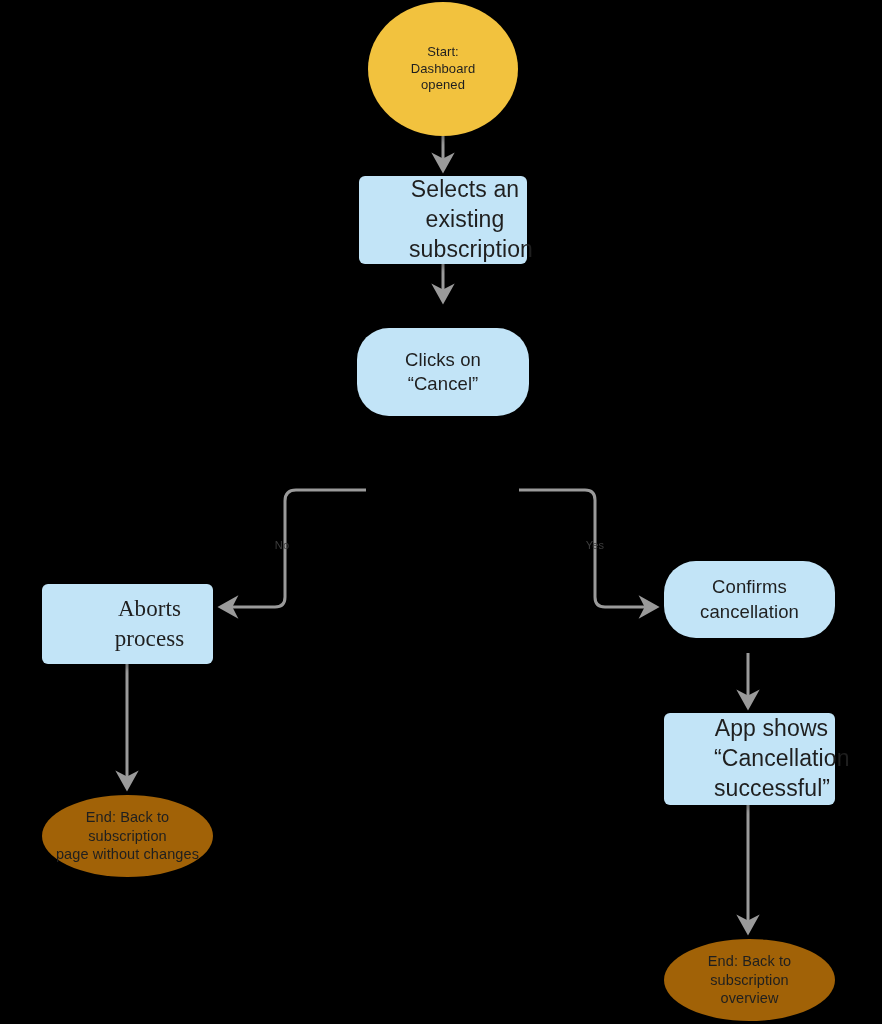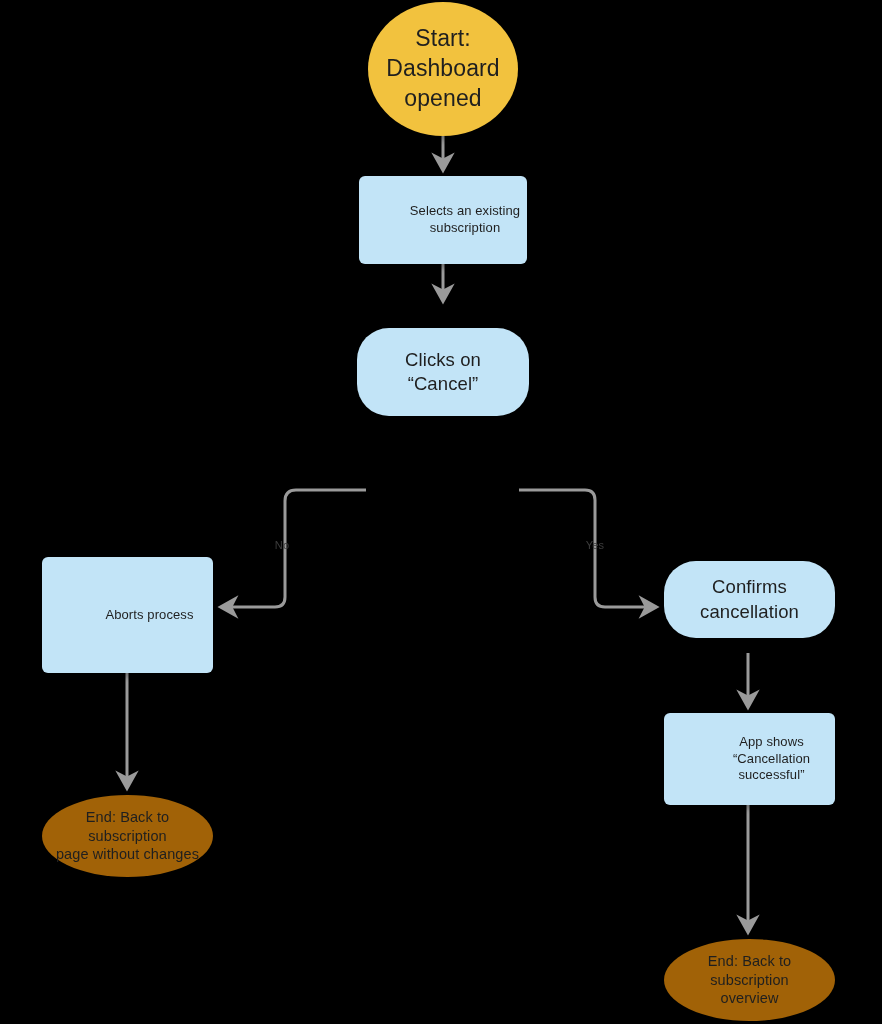--- a/index.html
+++ b/index.html
@@ -43,36 +43,36 @@
     width: 100%;
     padding: 0 6px;
     box-sizing: border-box;
     white-space: pre-line;
   }
   
   .n-rect {
     border-radius: 6px;
     background: #c2e4f7;
     box-shadow: 3px 4px 5px rgba(0,0,0,0.28);
-    font-size: 13px;
+    font-size: 23px;
     padding-left: 44px;
   }
   
   .n-round {
     border-radius: 32px;
     background: #c2e4f7;
     box-shadow: 3px 4px 5px rgba(0,0,0,0.28);
     font-size: 18.5px;
   }
   
   .n-circle {
     border-radius: 50%;
     background: #f2c23e;
     box-shadow: 3px 4px 6px rgba(0,0,0,0.30);
-    font-size: 23px;
+    font-size: 13px;
   }
   
   .n-ellipse {
     border-radius: 50%;
     background: #a16207;
     box-shadow: 3px 4px 6px rgba(0,0,0,0.30);
     font-size: 14.5px;
   }
   
   .n-diamond {
@@ -138,21 +138,21 @@
     <span class="label">Selects an existing
 subscription</span>
   </div>
 
   <div class="node n-round" style="left:357px; top:307px; width:172px; height:88px;margin-top:21px;">
     <span class="label">Clicks on
 “Cancel”</span>
   </div>
 
 
-  <div class="node n-rect" style="left:42px; top:557px; width:171px; height:116px;">
+  <div class="node n-rect" style="left:42px; top:584px; width:171px; height:80px;font-family:Liberation Serif, serif;">
     <span class="label">Aborts process</span>
   </div>
 
   <div class="node n-round" style="left:664px; top:561px; width:171px; height:77px;">
     <span class="label">Confirms
 cancellation</span>
   </div>
 
   <div class="node n-rect" style="left:664px; top:713px; width:171px; height:92px;">
     <span class="label">App shows

